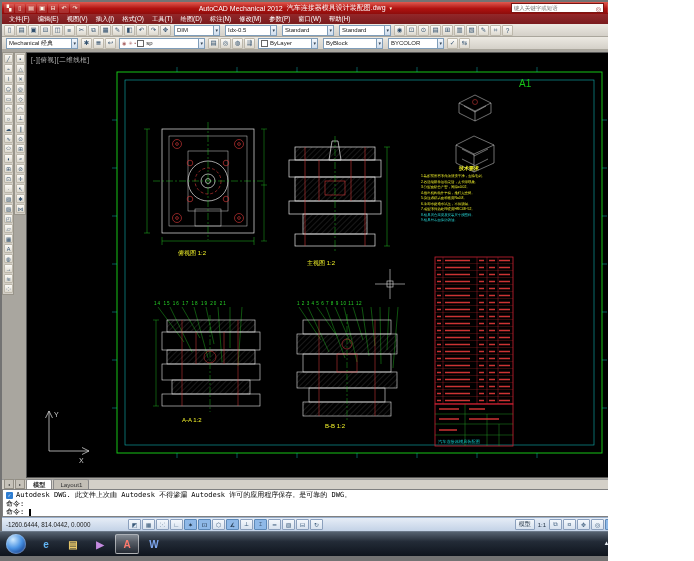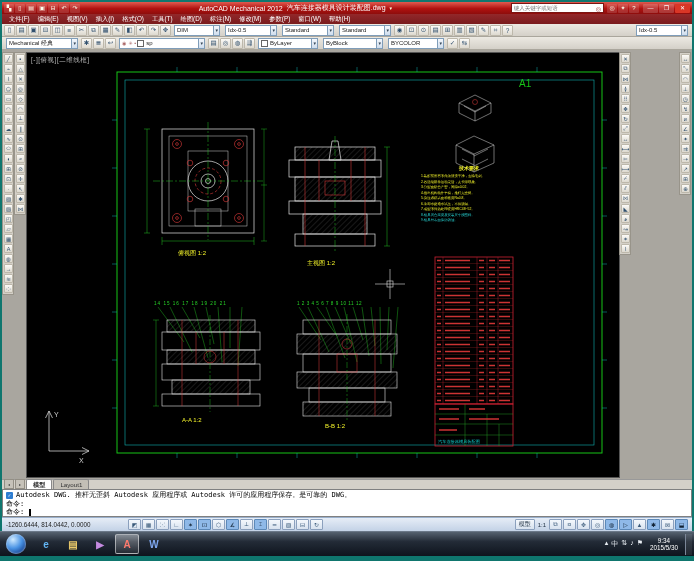--- a/index.html
+++ b/index.html
@@ -1,16 +1,16 @@
 <!DOCTYPE html>
 <html><head>
 <meta charset="utf-8">
 <style>
   html,body{margin:0;padding:0;background:#fff;}
-  .screen{position:relative;width:694px;height:561px;background:#0f766e;overflow:hidden;
+  .screen{position:relative;width:608px;height:561px;background:#737373;overflow:hidden;
           font-family:"Liberation Sans",sans-serif;-webkit-font-smoothing:antialiased;}
   
   .titlebar{position:absolute;left:2px;top:2px;width:690px;height:12px;
     background:linear-gradient(#e05a4f,#b01210 55%,#8e0d0c);display:flex;align-items:center;padding:0 2px;box-sizing:border-box;}
   .qat{display:flex;gap:1px;align-items:center;}
   .qic{width:10px;height:9px;font-size:6px;line-height:9px;text-align:center;color:#ffe;
        background:rgba(255,255,255,.14);border-radius:1px;}
   .titletext{display:flex;gap:4px;align-items:center;margin:0 auto;color:#fff;font-size:7px;white-space:nowrap;}
   .titletext .arrow{font-size:5px;color:#ffd;}
   .searchbox{display:flex;align-items:center;background:#fff;border:1px solid #7a1513;height:8px;margin-right:3px;}
@@ -492,21 +492,21 @@
   <div class="tabsrow">
     <span class="tabnav prev"></span>
     <span class="tabnav next"></span>
     <span class="tab active">模型</span>
     <span class="tab">Layout1</span>
   </div>
 
   <div class="cmd">
     <div class="cmdline">
       <span class="dwgic">✓</span>
-      <span>Autodesk DWG.  推杆无歪斜 Autodesk 应用程序或 Autodesk 许可的应用程序保存。是可靠的 DWG。</span>
+      <span>Autodesk DWG.  此文件上次由 Autodesk 不得渗漏 Autodesk 许可的应用程序保存。是可靠的 DWG。</span>
     </div>
     <div class="cmdline">
       <span>命令:</span>
     </div>
     <div class="cmdline">
       <span>命令:</span>
       <span class="caret"></span>
     </div>
   </div>
 

